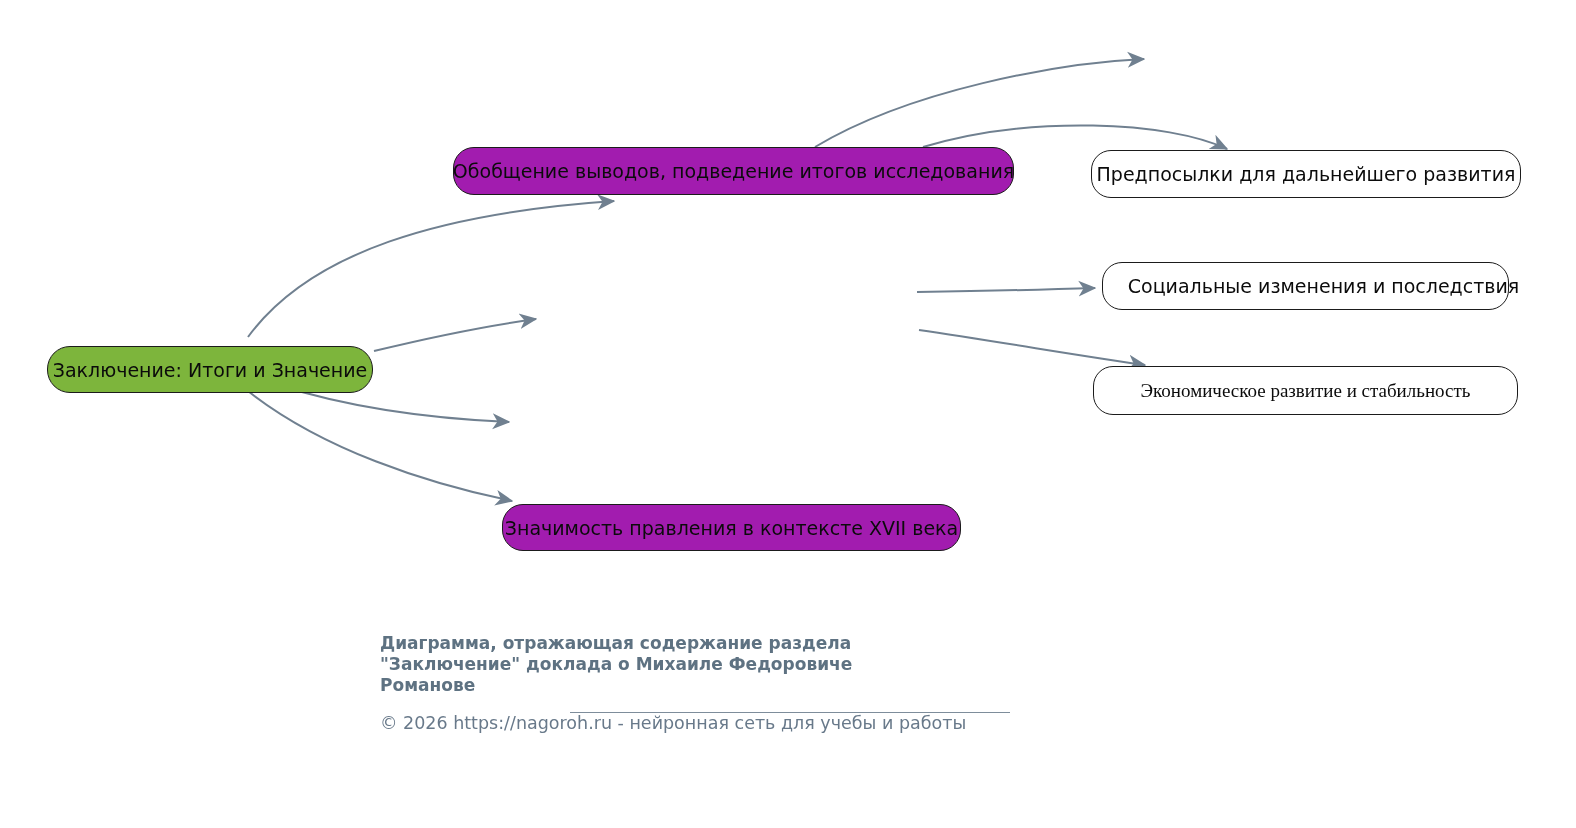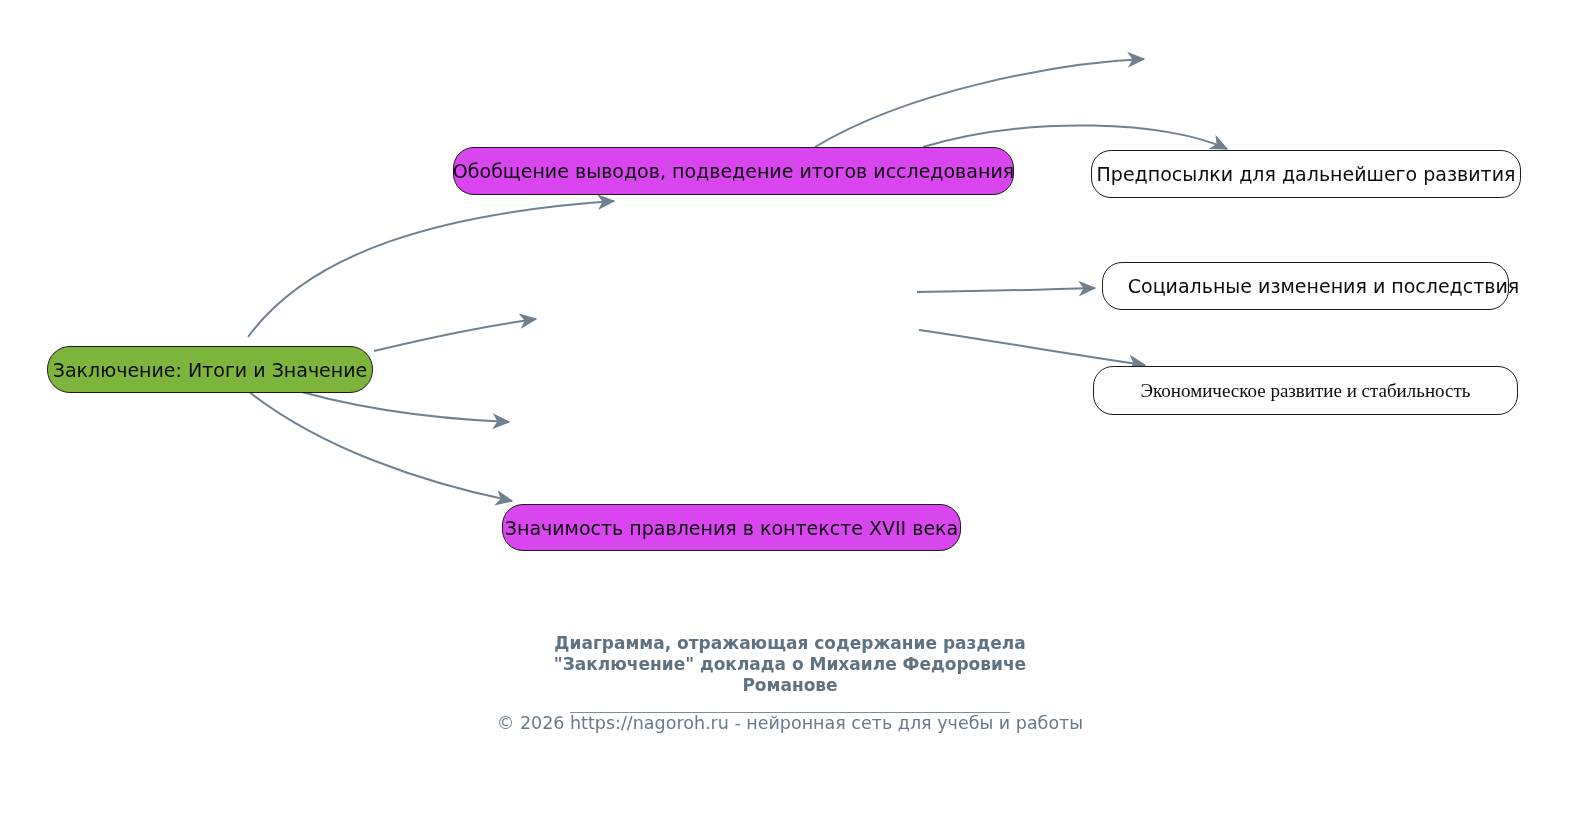--- a/index.html
+++ b/index.html
@@ -7,24 +7,24 @@
     position:relative;width:1576px;height:828px;background:#ffffff;overflow:hidden;
     font-family:"DejaVu Sans","Liberation Sans",sans-serif;
   }
   .edges{position:absolute;left:0;top:0;width:1576px;height:828px;}
   .node{
     position:absolute;display:flex;align-items:center;justify-content:center;
     border:1.8px solid #1b1b1b;color:#0b0b0b;text-align:center;
     font-size:19px;line-height:22px;white-space:pre;box-sizing:border-box;
   }
   .node-root{background:#7db53c;border-radius:23px;}
-  .node-branch{background:#d946ef;border-radius:21px;text-align:right;}
+  .node-branch{background:#a21caf;border-radius:21px;text-align:right;}
   .node-leaf{background:#ffffff;border-radius:20px;border-width:1.6px;}
   .footer{
-    position:absolute;left:380px;top:633px;width:820px;text-align:center;color:#5e7282;
+    position:absolute;left:380px;top:633px;width:820px;color:#5e7282;
   }
   .footer-caption{font-weight:bold;font-size:17px;line-height:21px;white-space:pre-line;}
   .footer-sep{margin:16px auto 0 auto;width:440px;height:0;border-bottom:1.4px solid #7e8d9b;}
   .footer-copyright{font-size:17.5px;color:#68798a;}
 </style>
 </head>
 <body>
 
 <div class="canvas">
 

